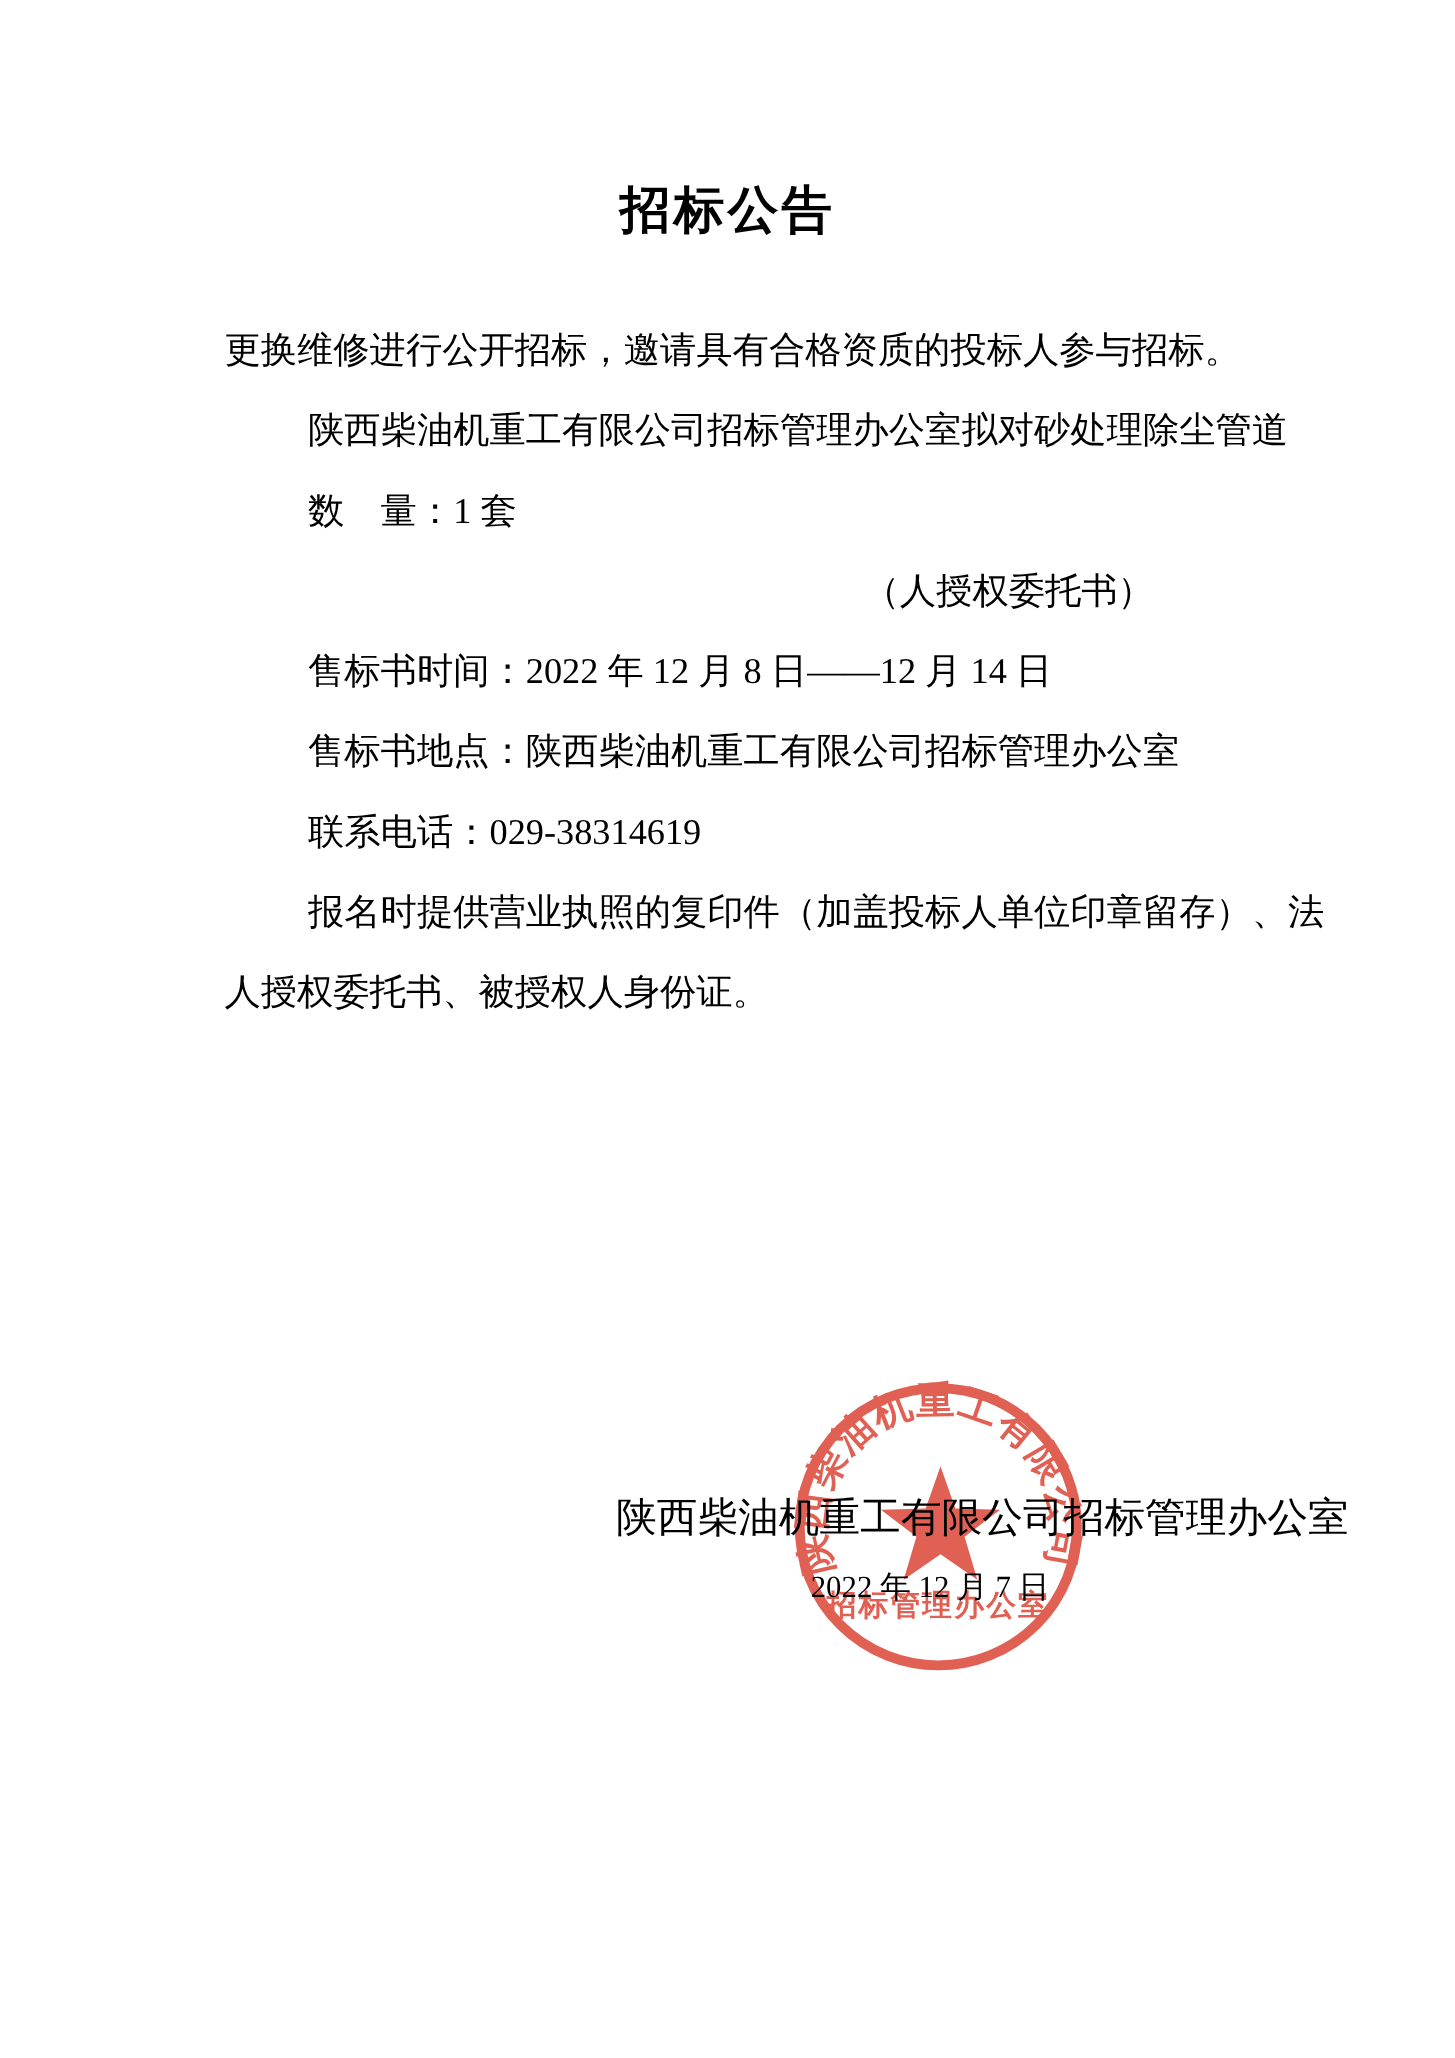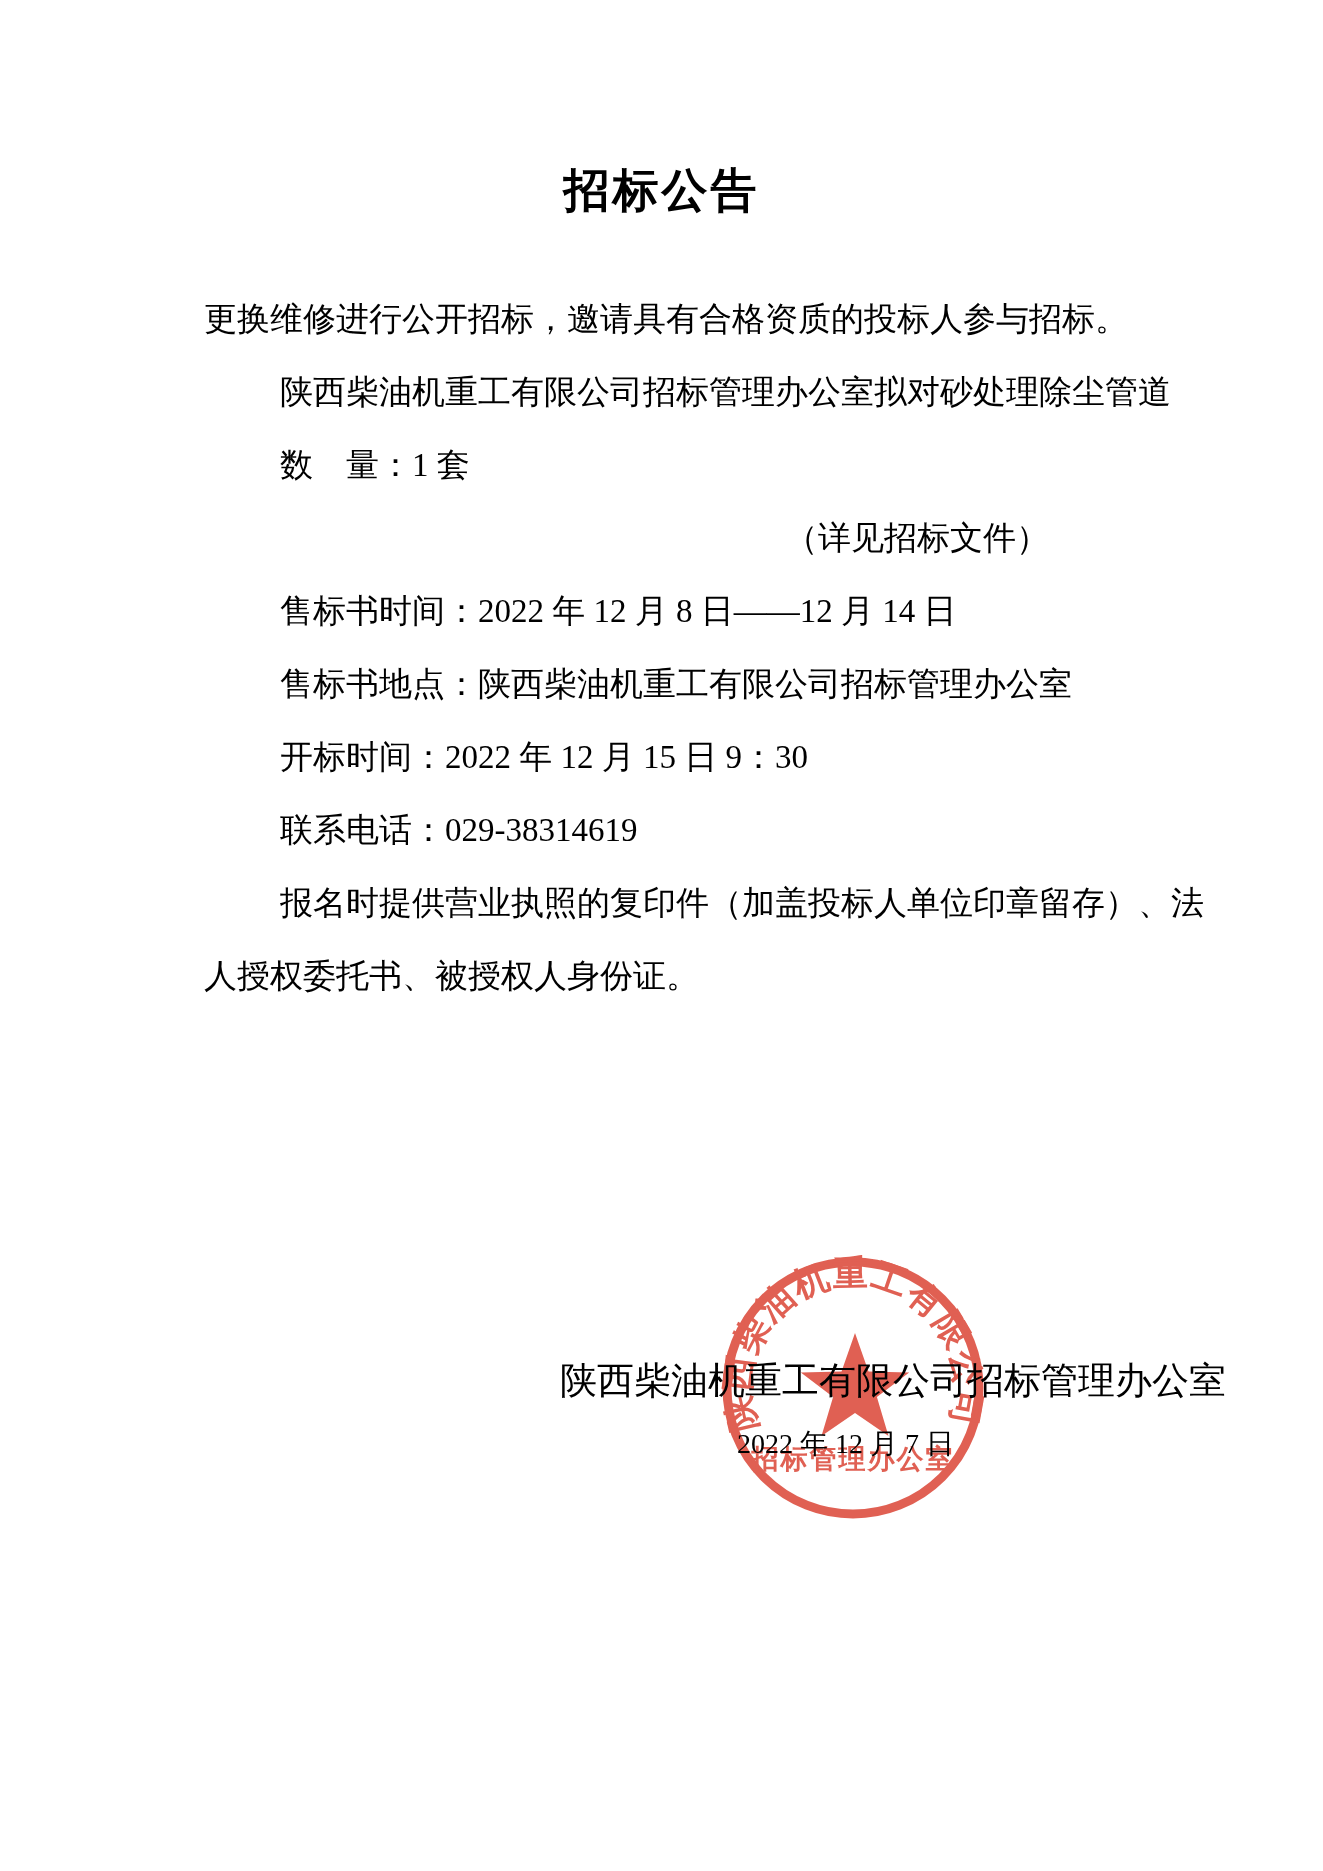--- a/index.html
+++ b/index.html
@@ -71,24 +71,23 @@
 <body>
 
 <div class="page">
 
   <div class="doc-title">招标公告</div>
 
   <div class="content">
     <div class="line">更换维修进行公开招标，邀请具有合格资质的投标人参与招标。</div>
     <div class="line indent">陕西柴油机重工有限公司招标管理办公室拟对砂处理除尘管道</div>
     <div class="line indent">数　量：1 套</div>
-    <div class="line note-line">（详见招标文件）</div>
+    <div class="line note-line">（人授权委托书）</div>
     <div class="line indent">售标书时间：2022 年 12 月 8 日——12 月 14 日</div>
     <div class="line indent">售标书地点：陕西柴油机重工有限公司招标管理办公室</div>
-    <div class="line indent">开标时间：2022 年 12 月 15 日 9：30</div>
     <div class="line indent">联系电话：029-38314619</div>
     <div class="line indent">报名时提供营业执照的复印件（加盖投标人单位印章留存）、法</div>
     <div class="line">人授权委托书、被授权人身份证。</div>
   </div>
 
   <div class="signature-line">陕西柴油机重工有限公司招标管理办公室</div>
   <div class="date-line">2022 年 12 月 7 日</div>
 
   <svg class="stamp" width="272" height="272" viewBox="0 0 272 272" xmlns="http://www.w3.org/2000/svg">
     <defs>

